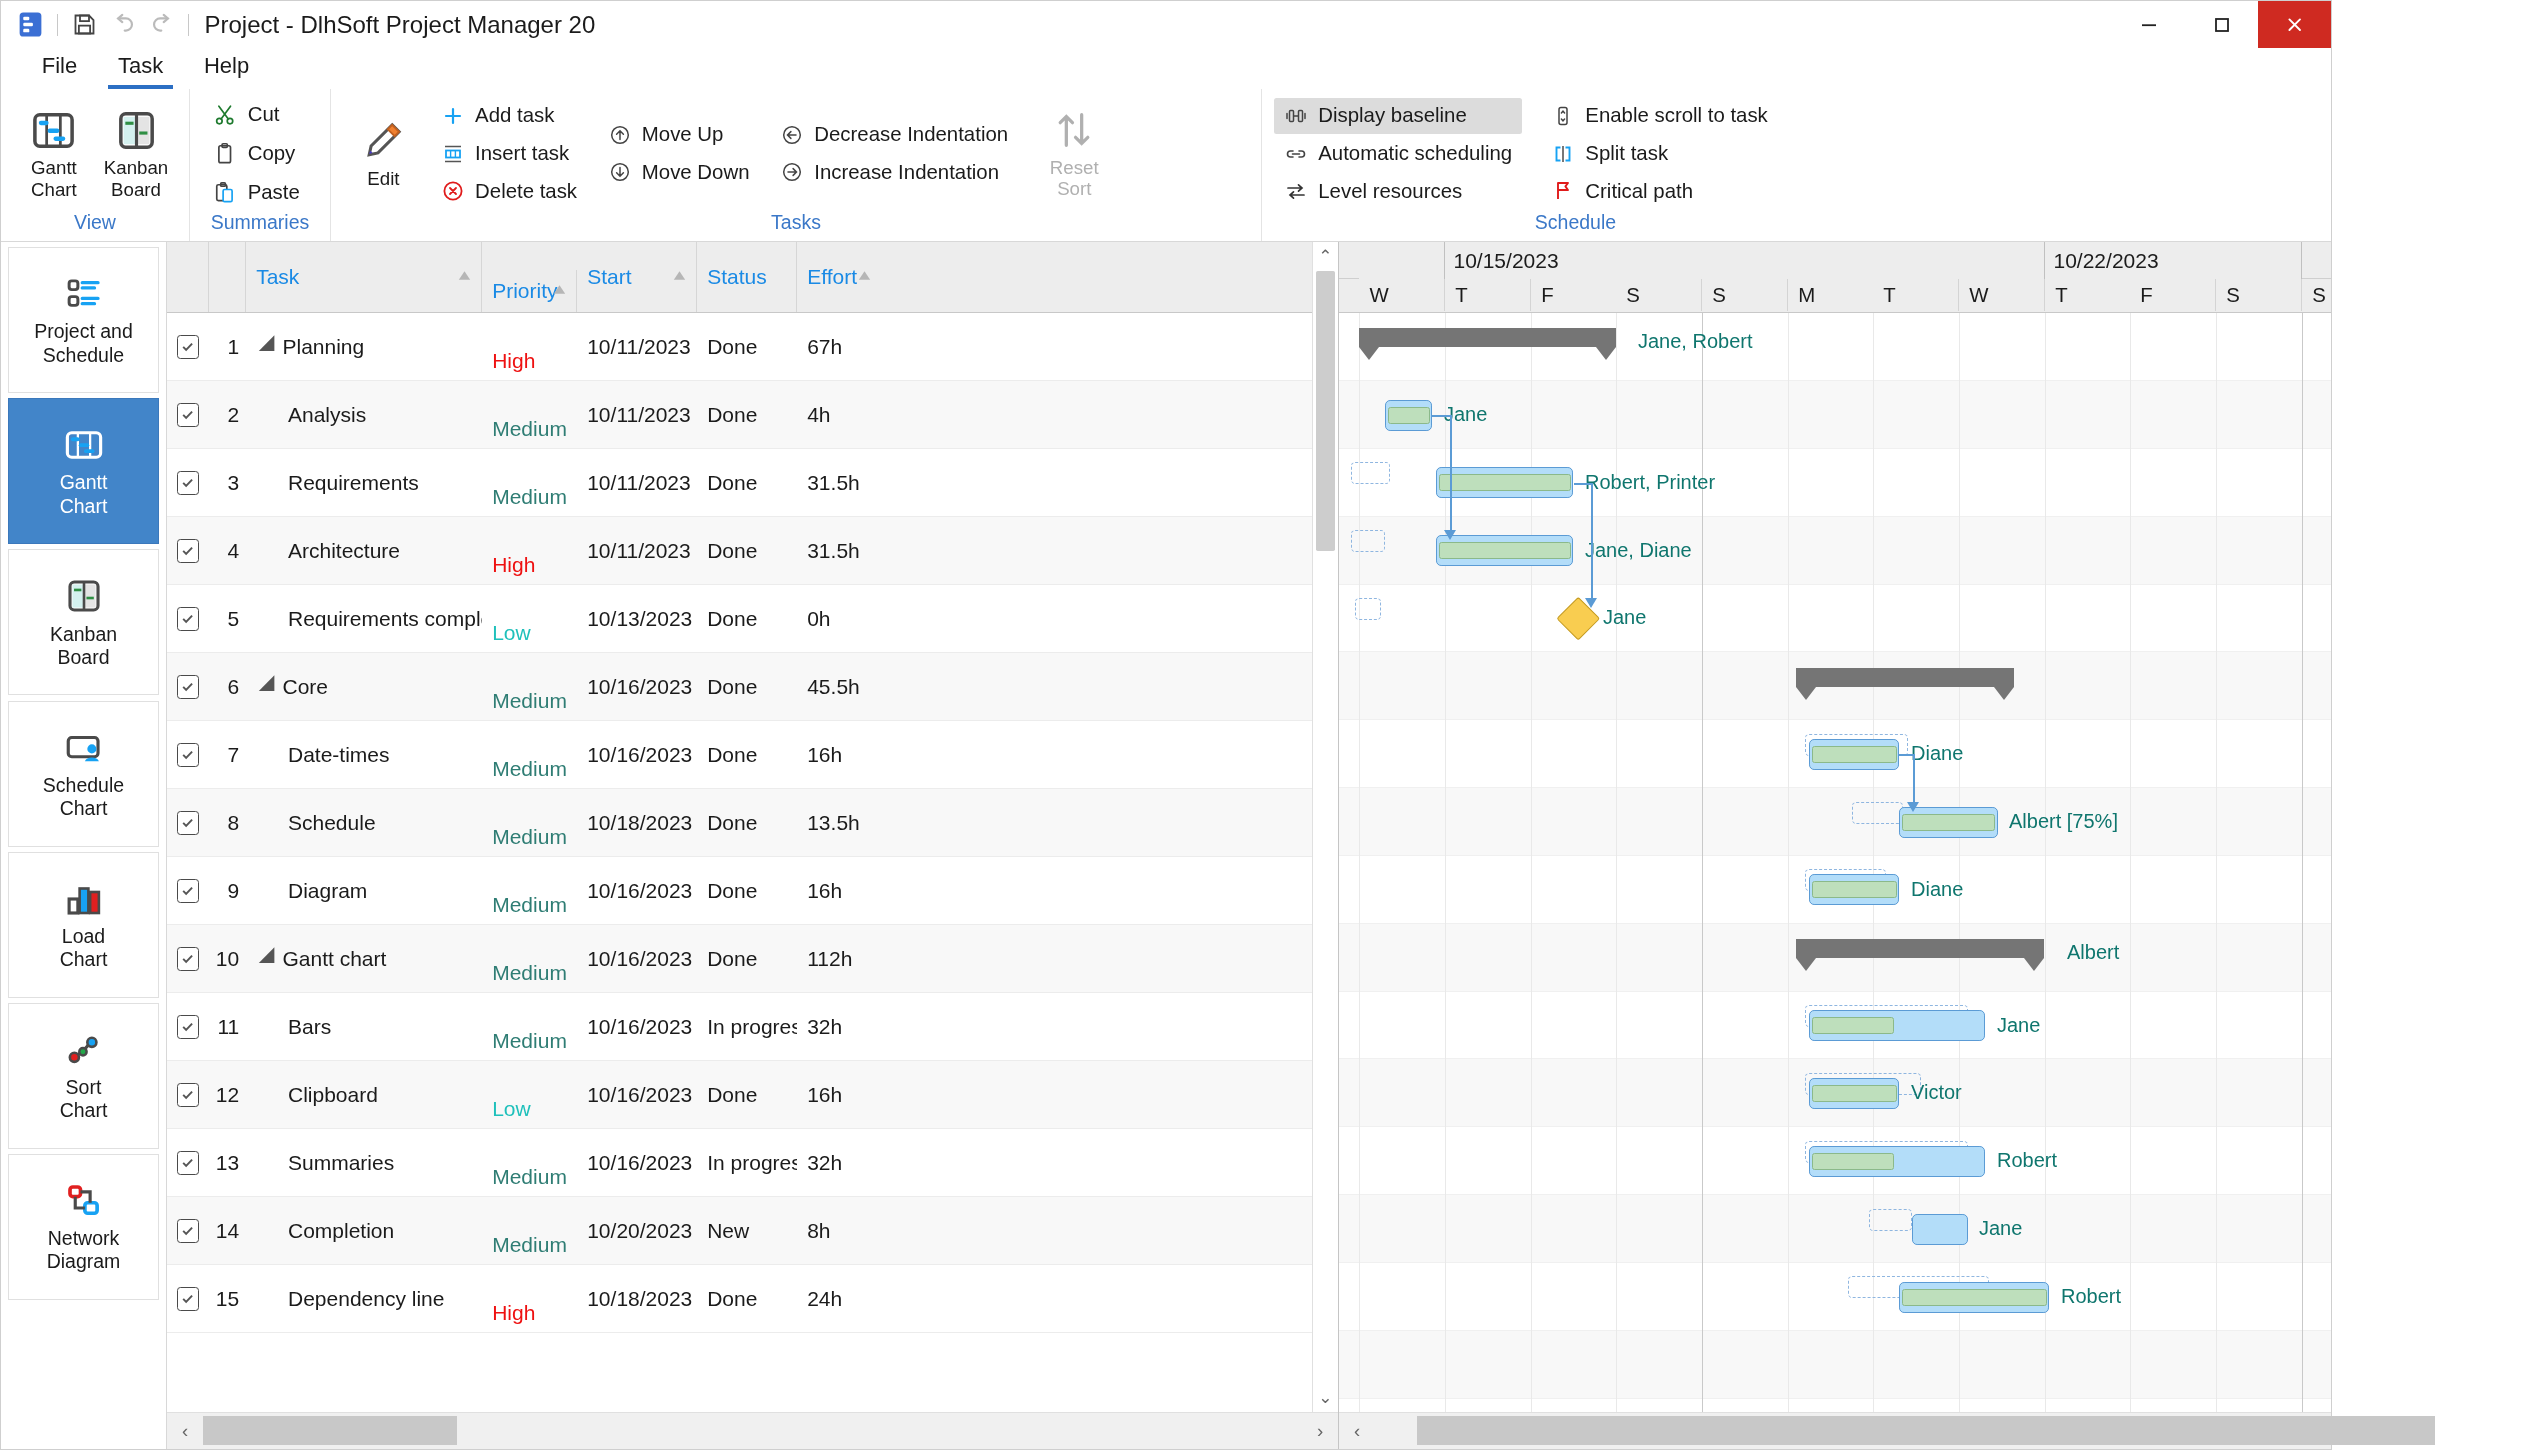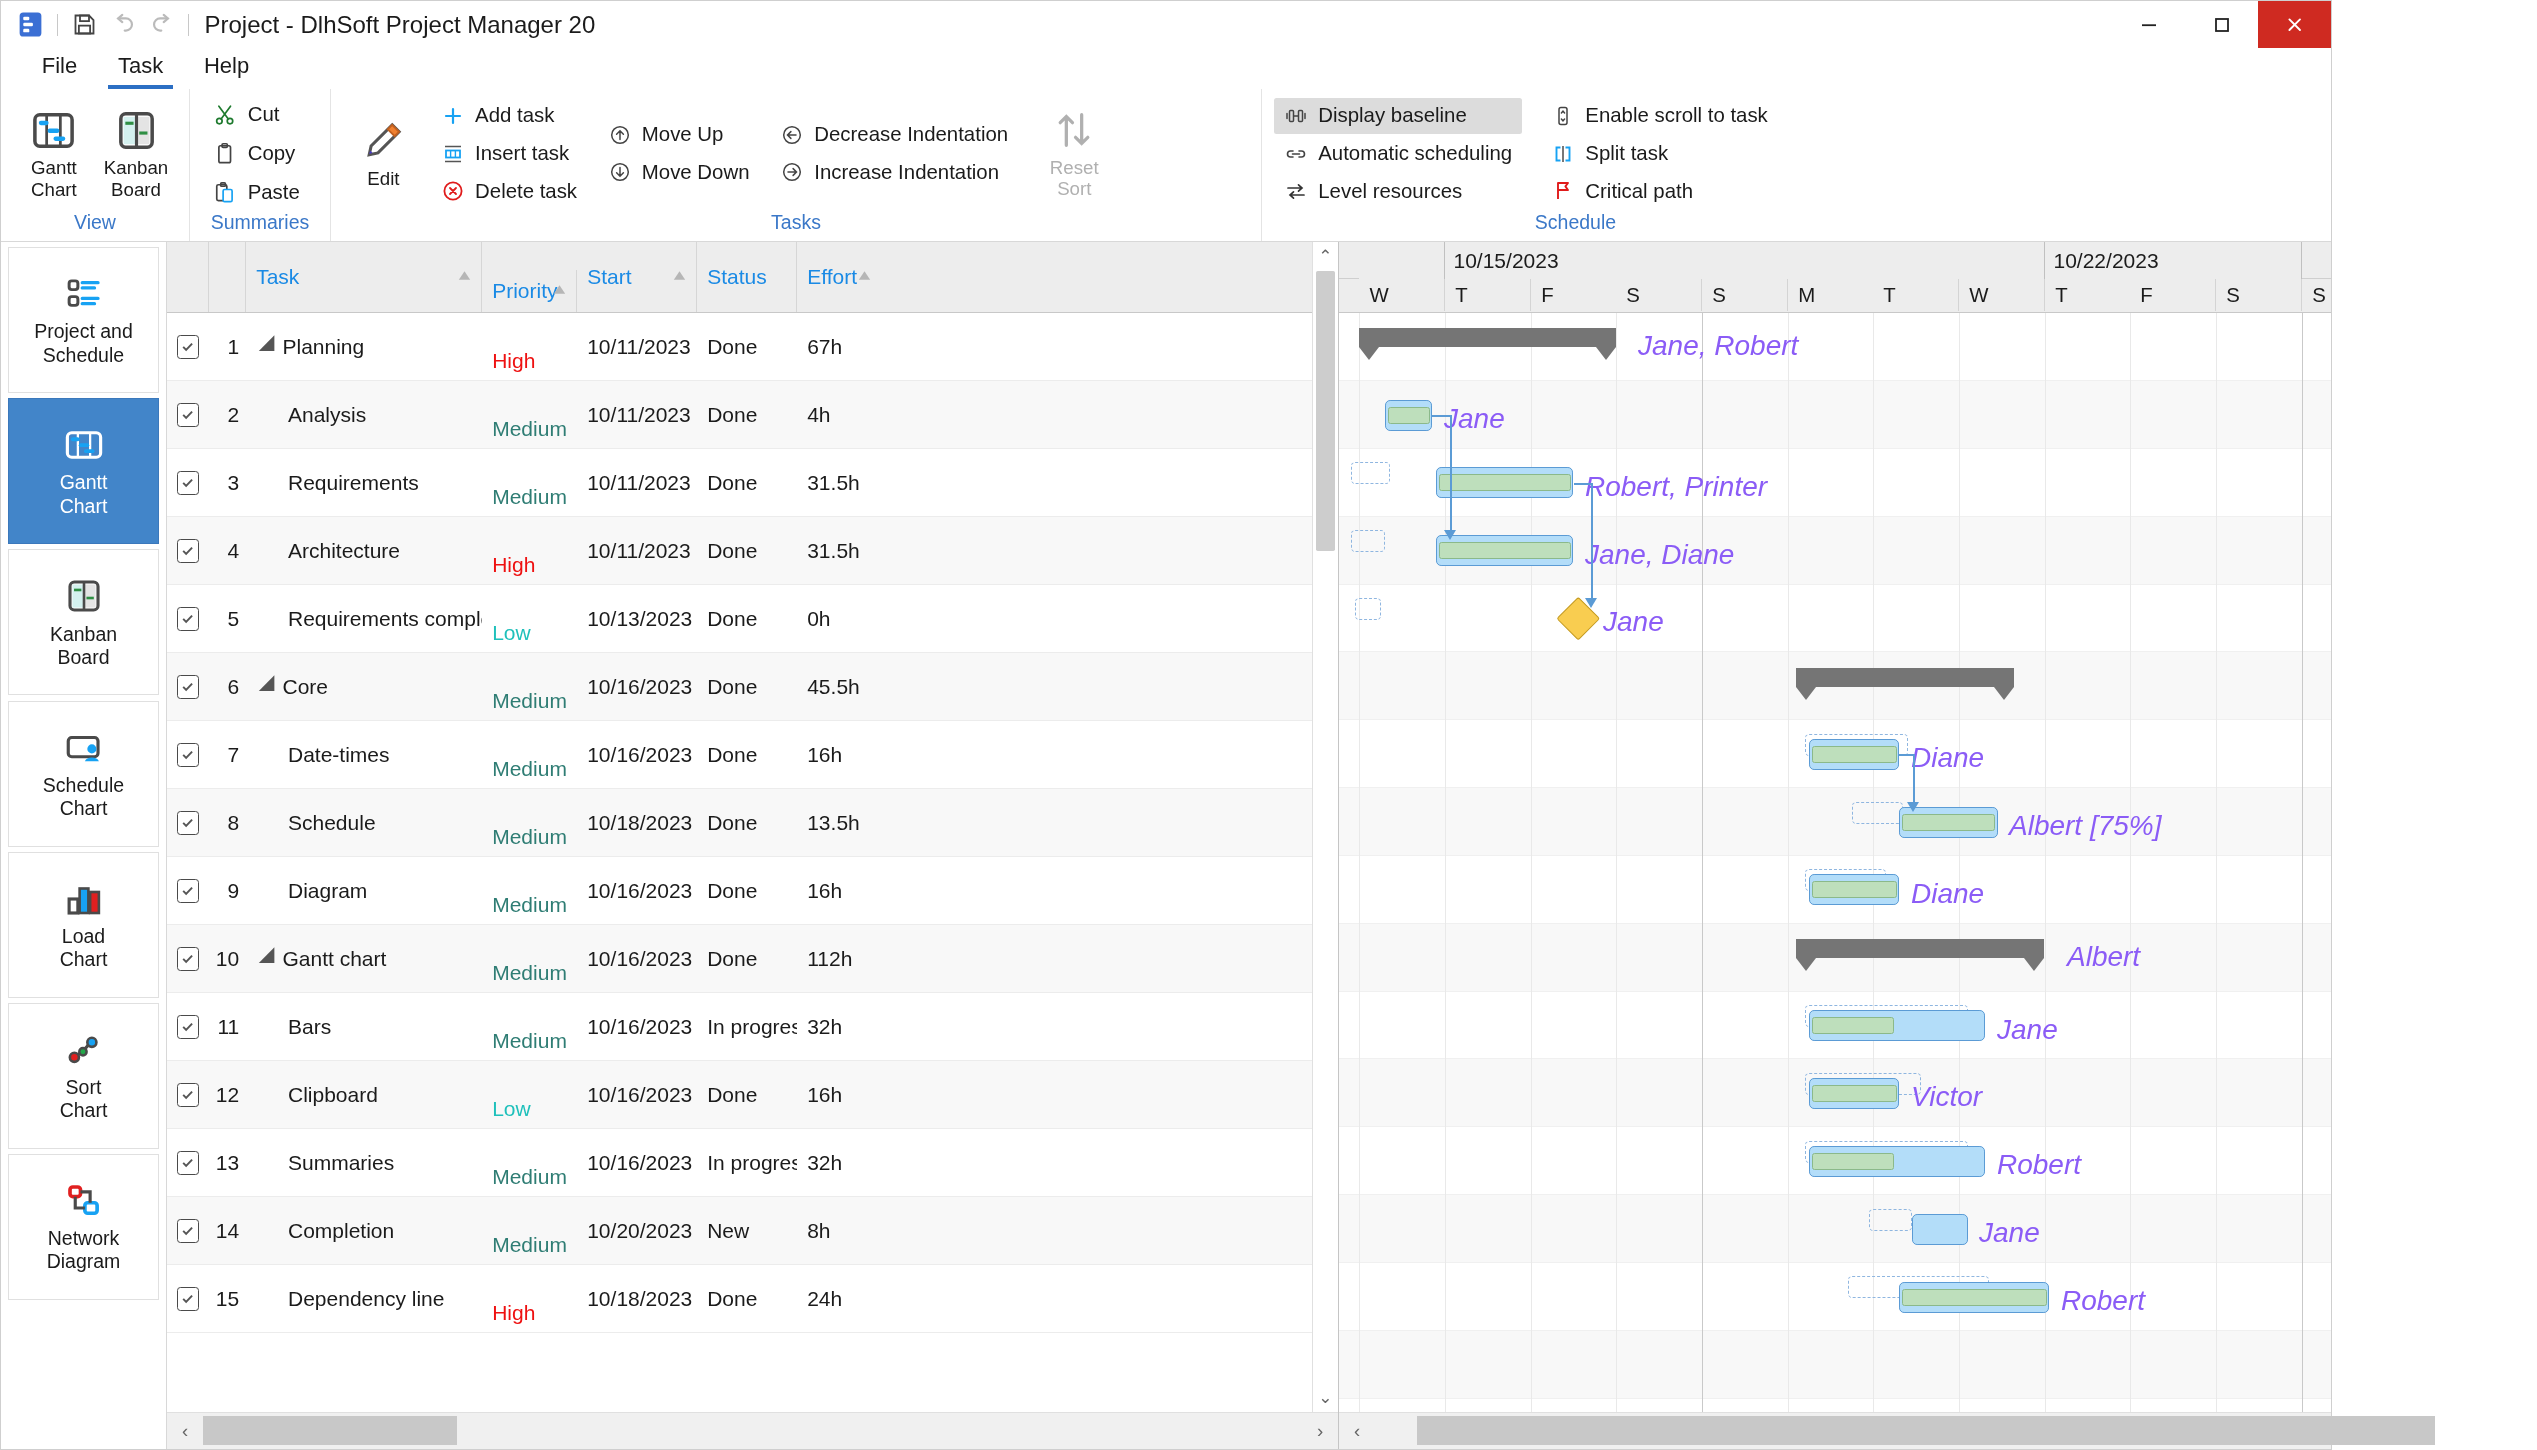--- a/index.html
+++ b/index.html
@@ -158,21 +158,21 @@
   .summary { position: absolute; height: 18.7px; background: #757575; }
   .summary::before, .summary::after { content: ""; position: absolute; top: 18.7px;
       border-top: 13.6px solid #757575; border-right: 10.2px solid transparent;
       border-left: 10.2px solid transparent; width: 0; height: 0; }
   .summary::before { left: 0; }
   .summary::after  { right: 0; }
   .milestone { position: absolute; width: 30.5px; height: 30.5px; background: #f9cd50;
                border: 1.7px solid #c49a1f; transform: rotate(45deg); border-radius: 2.5px; }
   .baseline { position: absolute; height: 22px; border: 1.7px dashed #8fb6e0;
               border-radius: 4.2px; background: transparent; }
-  .reslabel { position: absolute; font-size: 28px; color: #8b5cf6; white-space: nowrap; font-style: italic; }
+  .reslabel { position: absolute; font-size: 20px; color: #0f766e; white-space: nowrap; }
   .dep { position: absolute; background: #5b9bd5; }
   .deparrow { position: absolute; width: 0; height: 0;
               border-left: 6.8px solid transparent; border-right: 6.8px solid transparent;
               border-top: 10.2px solid #5b9bd5; }
 </style>
 </head>
 <body>
 
 <div class="app">
 

